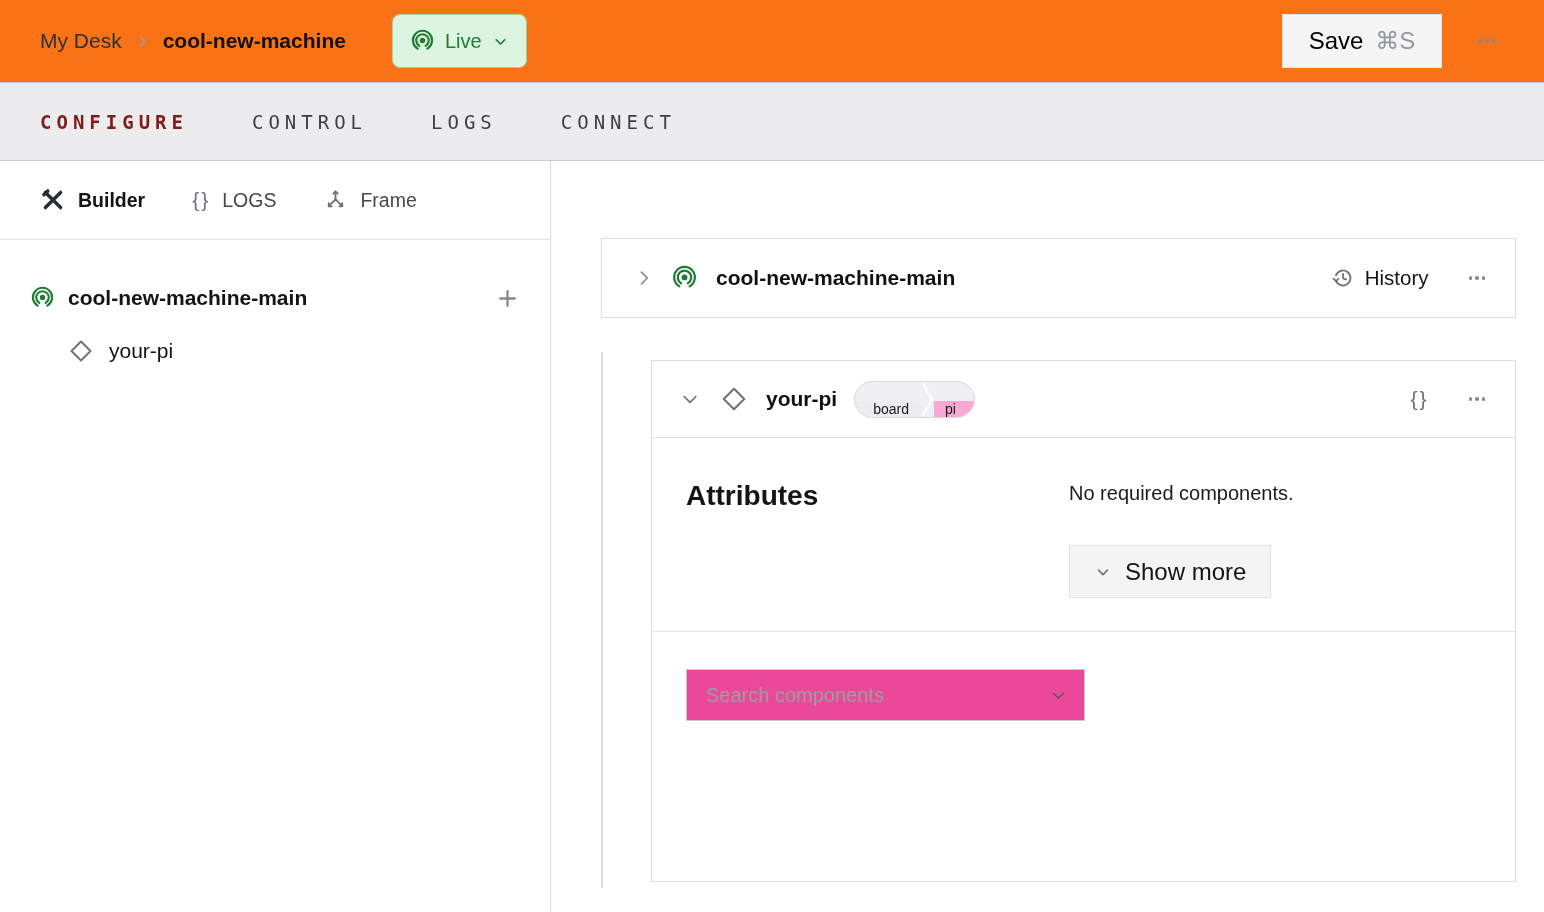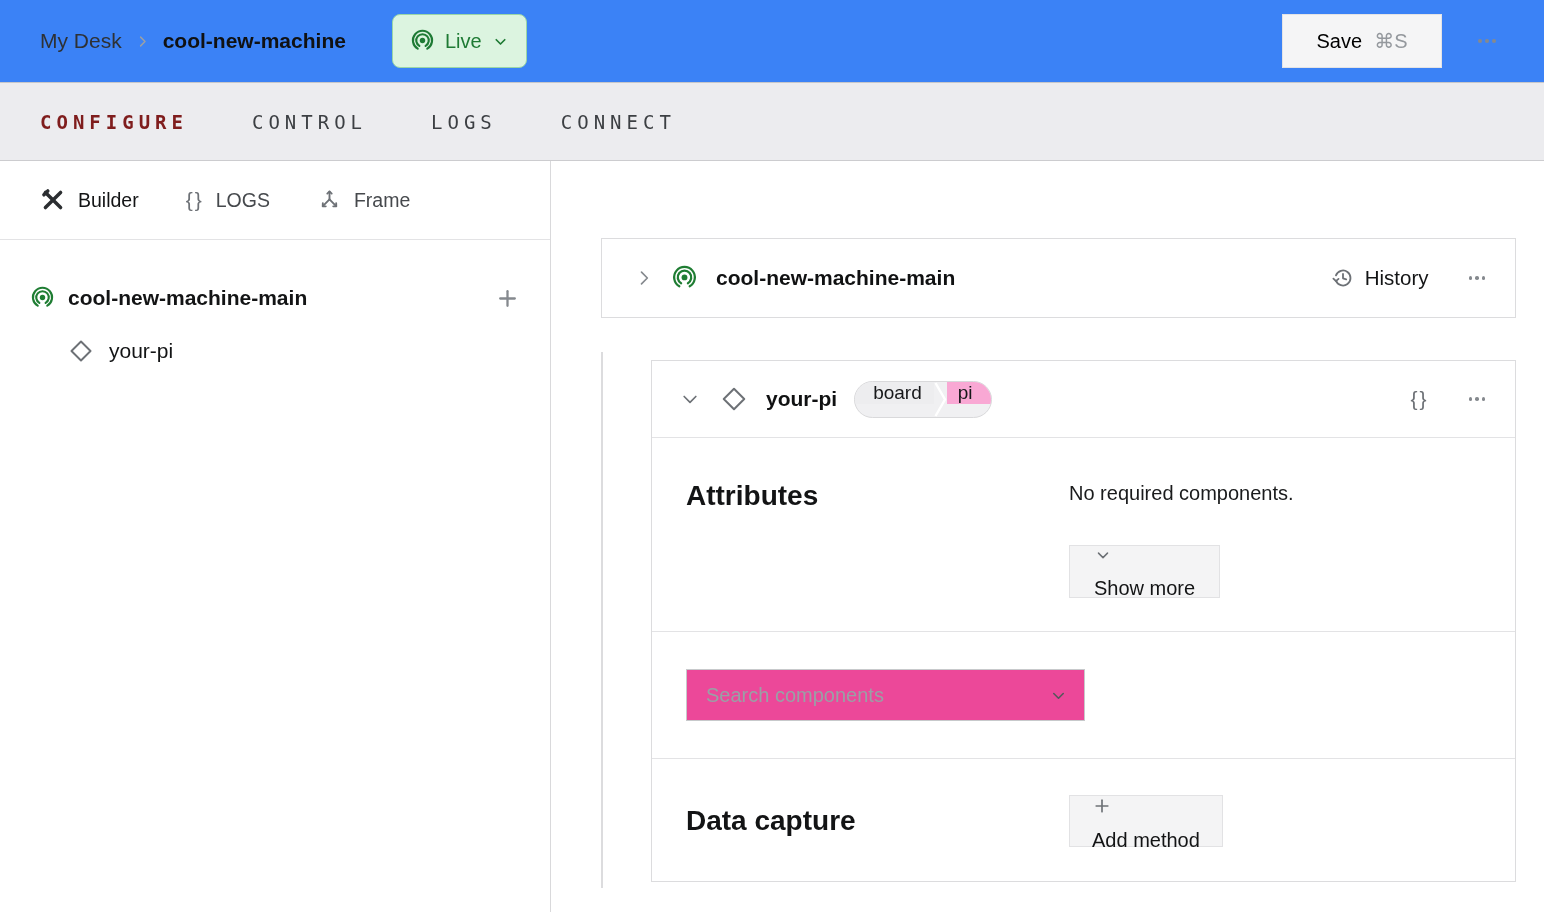--- a/index.html
+++ b/index.html
@@ -4,33 +4,33 @@
 <style>
   * { margin:0; padding:0; box-sizing:border-box; }
   html,body { width:1544px; height:912px; }
   body {
     position:relative; overflow:hidden; background:#ffffff;
     font-family:"Liberation Sans", sans-serif; color:#131415;
   }
   svg { display:block; }
 
   
-  .topbar { position:absolute; left:0; top:0; width:1544px; height:82px; background:#3b82f6; display:flex; align-items:center; }
+  .topbar { position:absolute; left:0; top:0; width:1544px; height:82px; background:#f97316; display:flex; align-items:center; }
   .breadcrumb { display:flex; align-items:center; gap:13px; margin-left:40px; font-size:21px; }
   .crumb-root { color:#2e3134; cursor:pointer; }
   .crumb-sep { color:#9ba0a5; }
   .crumb-current { font-weight:bold; color:#101112; }
   .live-badge {
     margin-left:46px; height:54px; padding:0 17px; display:flex; align-items:center; gap:10px;
     background:#dcf4e0; border:1px solid #99d6a6; border-radius:8px; color:#1e7a34; font-size:20px; cursor:pointer;
   }
   .topbar-right { position:absolute; right:0; top:0; height:82px; display:flex; align-items:center; padding-right:44px; gap:32px; }
   .save-btn {
     width:160px; height:54px; background:#f5f5f6; border:1px solid #e3e3e5;
-    display:flex; align-items:center; justify-content:center; gap:12px; font-size:20px; cursor:pointer;
+    display:flex; align-items:center; justify-content:center; gap:12px; font-size:24px; cursor:pointer;
   }
   .save-shortcut { color:#94989d; }
 
   .kebab { display:flex; align-items:center; gap:3px; color:#85898e; cursor:pointer; padding:4px; }
   .kebab i { display:block; width:4px; height:4px; border-radius:50%; background:currentColor; }
   .kebab.small i { width:3.5px; height:3.5px; }
 
   
   .tabstrip {
     position:absolute; left:0; top:82px; width:1544px; height:79px; background:#ececef;
@@ -38,21 +38,21 @@
     display:flex; align-items:center; gap:64px; padding-left:40px;
     font-family:"DejaVu Sans Mono","Liberation Mono",monospace; font-size:19px; letter-spacing:5px; color:#3c3f43;
   }
   .tab { cursor:pointer; white-space:nowrap; }
   .tab.active { font-weight:bold; color:#7f1d1d; }
 
   
   .sidebar { position:absolute; left:0; top:161px; width:551px; height:751px; background:#fff; border-right:1px solid #d9d9db; }
   .mode-toolbar { height:79px; border-bottom:1px solid #e3e3e5; display:flex; align-items:center; padding-left:40px; gap:47px; }
   .mode { display:flex; align-items:center; gap:12px; font-size:19.5px; color:#46494d; cursor:pointer; }
-  .mode.active { color:#131415; font-weight:normal; }
+  .mode.active { color:#131415; font-weight:bold; }
   .braces-glyph { font-size:21px; color:#6d7176; letter-spacing:2px; font-weight:normal; }
 
   .tree { padding:34px 30px 0 30px; }
   .tree-row { display:flex; align-items:center; height:48px; }
   .tree-row .label { font-size:21px; color:#131415; }
   .tree-row.part .label { font-weight:bold; margin-left:13px; flex:1; }
   .tree-row.component { margin-left:38px; margin-top:6px; height:46px; cursor:pointer; }
   .tree-row.component .label { margin-left:15px; }
   .plus-btn { color:#85898e; cursor:pointer; }
 
@@ -64,38 +64,38 @@
   .spacer { flex:1; }
   .history-btn { display:flex; align-items:center; gap:11px; font-size:20.5px; color:#131415; cursor:pointer; }
   .history-btn svg { color:#6d7176; }
   .gap36 { width:36px; }
 
   .rail { position:absolute; left:601px; top:352px; width:2px; height:536px; background:#dcdcde; }
 
   .card2 { left:651px; top:360px; width:865px; height:522px; }
   .card2-header { height:77px; border-bottom:1px solid #e3e3e5; display:flex; align-items:center; padding:0 26px 0 28px; }
   .type-pill {
-    margin-left:17px; height:37px; display:inline-flex; align-items:flex-start; border:1px solid #d9d9db;
-    border-radius:19px; overflow:hidden; font-size:19px; color:#17181a; background:#f0f0f2;
+    margin-left:17px; height:37px; display:inline-flex; align-items:flex-end; border:1px solid #d9d9db;
+    border-radius:19px; overflow:hidden; font-size:14px; color:#17181a; background:#f0f0f2;
   }
   .pill-seg { display:flex; align-items:center; }
   .pill-seg.type { padding:0 12px 0 18px; background:#ededef; }
   .pill-seg.model { padding:0 18px 0 11px; background:#f9a8d4; }
 
   .section { display:flex; padding-left:34px; padding-right:26px; }
   .section-label { width:383px; flex-shrink:0; font-weight:bold; font-size:28px; color:#131415; }
   .sec-attributes { height:193px; padding-top:42px; align-items:flex-start; }
   .sec-depends { height:127px; border-top:1px solid #e3e3e5; align-items:center; }
   .sec-data { height:125px; border-top:1px solid #e3e3e5; align-items:center; }
 
   .attr-right { display:flex; flex-direction:column; align-items:flex-start; }
   .attr-empty { font-size:20px; color:#1a1b1c; padding-top:2px; }
   .btn-gray {
-    height:53px; padding:0 24px; display:flex; align-items:flex-start; gap:13px;
-    background:#f4f4f5; border:1px solid #e2e2e4; font-size:20px; color:#131415; cursor:pointer;flex-direction:column;
+    height:53px; padding:0 24px; display:flex; align-items:center; gap:13px;
+    background:#f4f4f5; border:1px solid #e2e2e4; font-size:24px; color:#131415; cursor:pointer;
   }
   .show-more { margin-top:40px; }
   .add-method { height:52px; padding:0 22px; }
 
   .select-box {
     width:399px; height:52px; border:1px solid #c7c9cb; background:#ec4899;
     display:flex; align-items:center; padding:0 16px 0 19px; cursor:pointer;
   }
   .select-box input {
     flex:1; border:none; outline:none; background:transparent;
@@ -306,26 +306,14 @@
       <div class="select-box">
         <input type="text" placeholder="Search components" style="">
         <span class="icon-gray">
           <svg width="19" height="19" viewBox="0 0 24 24" fill="none" stroke="#55585c" stroke-width="2" stroke-linecap="round" stroke-linejoin="round">
               <path d="M6 9.5 L12 15.5 L18 9.5"></path>
             </svg>
         </span>
       </div>
     </div>
 
-    <div class="section sec-data">
-      <span class="section-label">Data capture</span>
-      <button class="btn-gray add-method">
-        <span class="icon-gray">
-          <svg width="20" height="20" viewBox="0 0 24 24" fill="none" stroke="currentColor" stroke-width="2" stroke-linecap="round">
-              <path d="M12 5 L12 19"></path>
-              <path d="M5 12 L19 12"></path>
-            </svg>
-        </span>
-        <span>Add method</span>
-      </button>
-    </div>
   </section>
 </main>
 
 </body></html>

